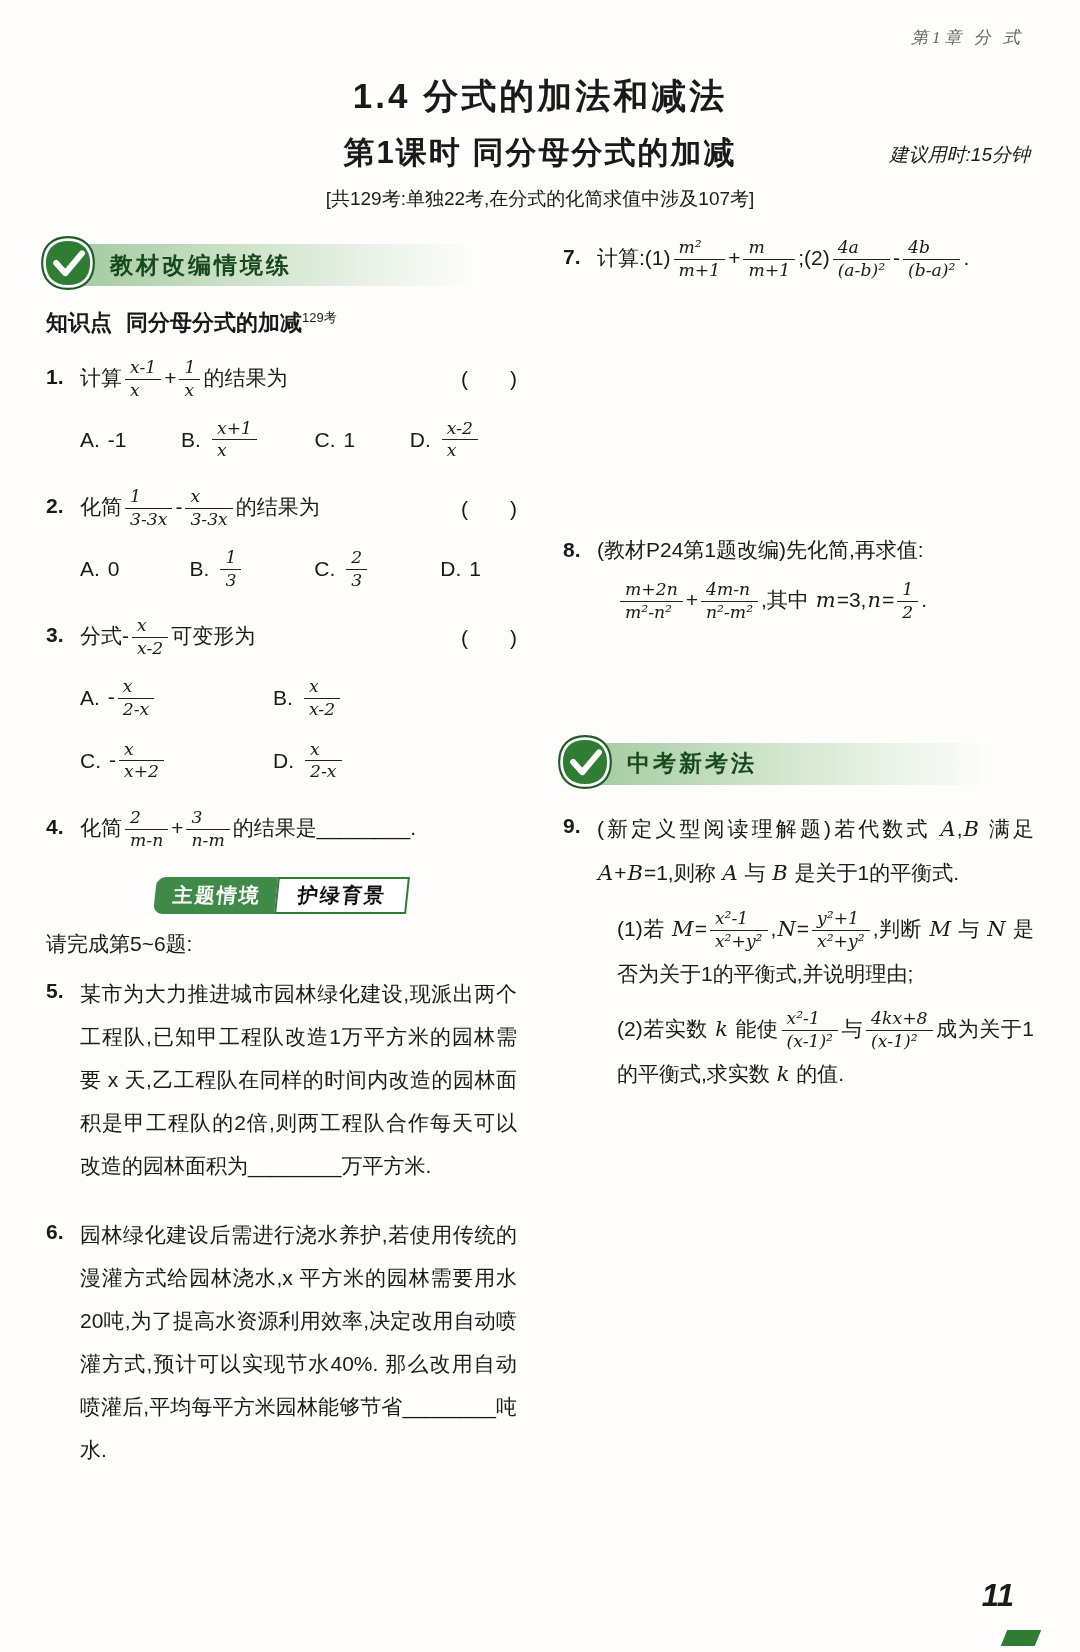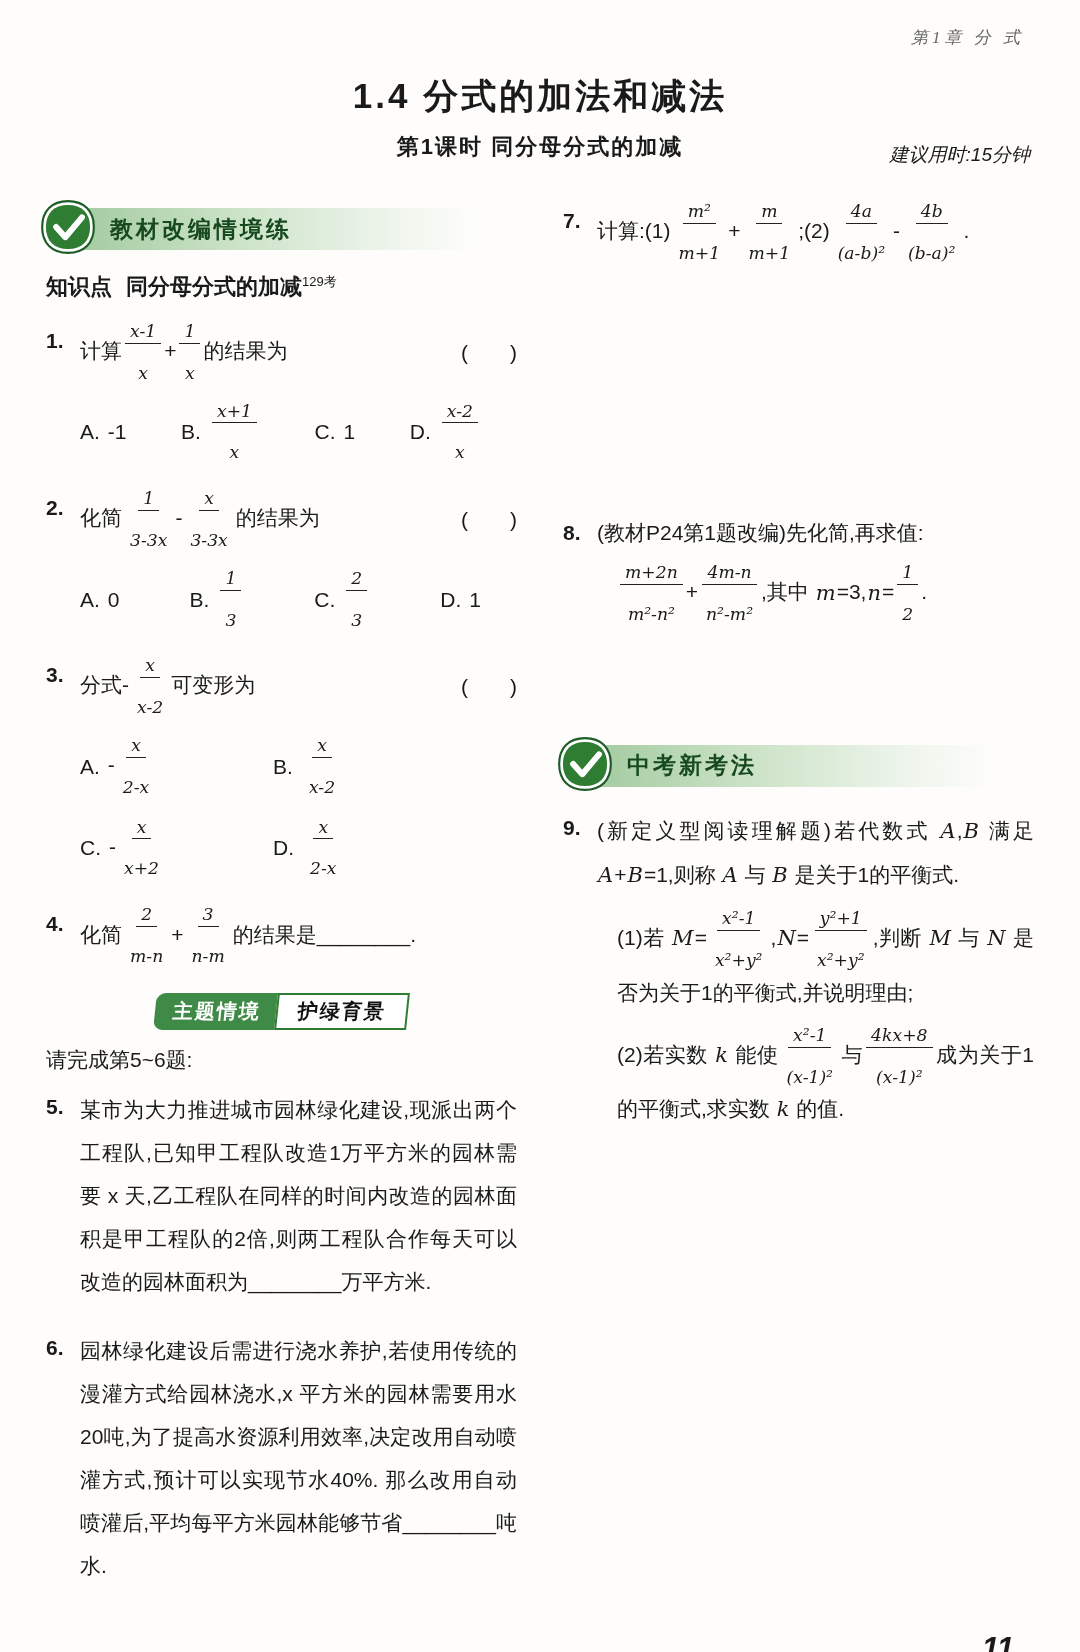--- a/index.html
+++ b/index.html
@@ -3,21 +3,21 @@
 <meta charset="utf-8">
 <style>
   html,body{margin:0;padding:0;background:#e8e8e8;}
   .page{width:1080px;min-height:1652px;margin:0 auto;background:#fefdfb;position:relative;
         padding:26px 46px 92px;box-sizing:border-box;color:#1a1a1a;
         font-family:"Liberation Sans",sans-serif;}
   .running-head{text-align:right;color:#666;font-size:17px;letter-spacing:4px;
         font-family:"Liberation Serif",serif;font-style:italic;padding-right:10px;}
   .title{text-align:center;font-size:35px;font-weight:bold;letter-spacing:3px;margin:24px 0 8px;}
   .subtitle-row{position:relative;text-align:center;margin:12px 0 4px;height:44px;}
-  .subtitle{font-size:22px;font-weight:bold;letter-spacing:2px;}
+  .subtitle{font-size:31px;font-weight:bold;letter-spacing:2px;}
   .time-hint{position:absolute;right:4px;top:10px;font-size:19px;font-weight:normal;font-style:italic;}
   .exam-note{text-align:center;font-size:19px;margin-top:10px;}
   .columns{display:flex;gap:46px;margin-top:26px;}
   .col{flex:1;min-width:0;}
 
   
   .banner{position:relative;height:42px;border-radius:21px;margin:6px 0 22px;width:92%;
           background:linear-gradient(90deg,#9cc79a 0%,#cde3c8 45%,#eef5ec 80%,rgba(238,245,236,0) 100%);
           display:flex;align-items:center;padding-left:64px;box-sizing:border-box;font-family:Liberation Serif, serif;}
   .banner-text{font-size:23px;font-weight:bold;color:#17491f;letter-spacing:3px;}
@@ -30,23 +30,23 @@
   .q{display:flex;font-size:21px;line-height:1.8;margin-bottom:26px;}
   .qno{font-weight:bold;width:34px;flex-shrink:0;}
   .qbody{flex:1;min-width:0;}
   .stem-row{display:flex;justify-content:space-between;align-items:center;}
   .bracket{white-space:nowrap;margin-left:6px;}
   .opts-row{display:flex;justify-content:space-between;margin-top:18px;padding-right:36px;}
   .opts-grid{display:grid;grid-template-columns:1.05fr 1fr;row-gap:20px;margin-top:18px;padding-right:60px;}
   .opt{display:inline-flex;align-items:center;gap:8px;}
   .para{text-align:justify;line-height:2.05;}
 
-  .frac{display:inline-flex;flex-direction:column;align-items:center;vertical-align:middle;
+  .frac{display:inline-flex;flex-direction:column;vertical-align:middle;
         margin:0 3px;line-height:1.15;font-size:0.82em;
-        font-family:"DejaVu Serif",serif;font-style:italic;gap:19px;}
+        font-family:"DejaVu Serif",serif;font-style:italic;}
   .frac .num{padding:0 5px 1px;border-bottom:1.5px solid #222;white-space:nowrap;}
   .frac .den{padding:1px 5px 0;white-space:nowrap;}
   i.mv{font-family:"DejaVu Serif",serif;font-style:italic;margin:0 1px;}
 
   .theme-row{display:flex;justify-content:center;margin:6px 0 16px;}
   .theme-badge{background:#3f8a46;color:#fff;font-weight:bold;font-size:20px;
         padding:5px 18px;border-radius:9px 3px 3px 9px;transform:skewX(-6deg);letter-spacing:2px;}
   .theme-sub{border:2px solid #2f7d32;color:#111;font-weight:bold;font-size:20px;background:#fff;
         padding:3px 20px;transform:skewX(-6deg);margin-left:-3px;letter-spacing:2px;}
   .intro{font-size:21px;margin:0 0 14px;}
@@ -68,20 +68,21 @@
     <span>第1章 分 式</span>
   </div>
 
   <h1 class="title">1.4 分式的加法和减法</h1>
 
   <div class="subtitle-row">
     <span class="subtitle">第1课时 同分母分式的加减</span>
     <span class="time-hint">建议用时:15分钟</span>
   </div>
 
+  <div class="exam-note">[共129考:单独22考,在分式的化简求值中涉及107考]</div>
 
   <div class="columns">
 
     <div class="col">
 
       <div class="banner">
         <span class="check-icon">
           <svg width="56" height="56" viewBox="0 0 52 52">
             <path d="M26 2 C41 2 50 11 50 26 C50 41 41 50 26 50 C11 50 2 41 2 26 C2 11 11 2 26 2 Z" fill="#fff" stroke="#1d5c26" stroke-width="2"></path>
             <path d="M26 5.5 C39 5.5 46.5 13 46.5 26 C46.5 39 39 46.5 26 46.5 C13 46.5 5.5 39 5.5 26 C5.5 13 13 5.5 26 5.5 Z" fill="#2f7d32"></path>

